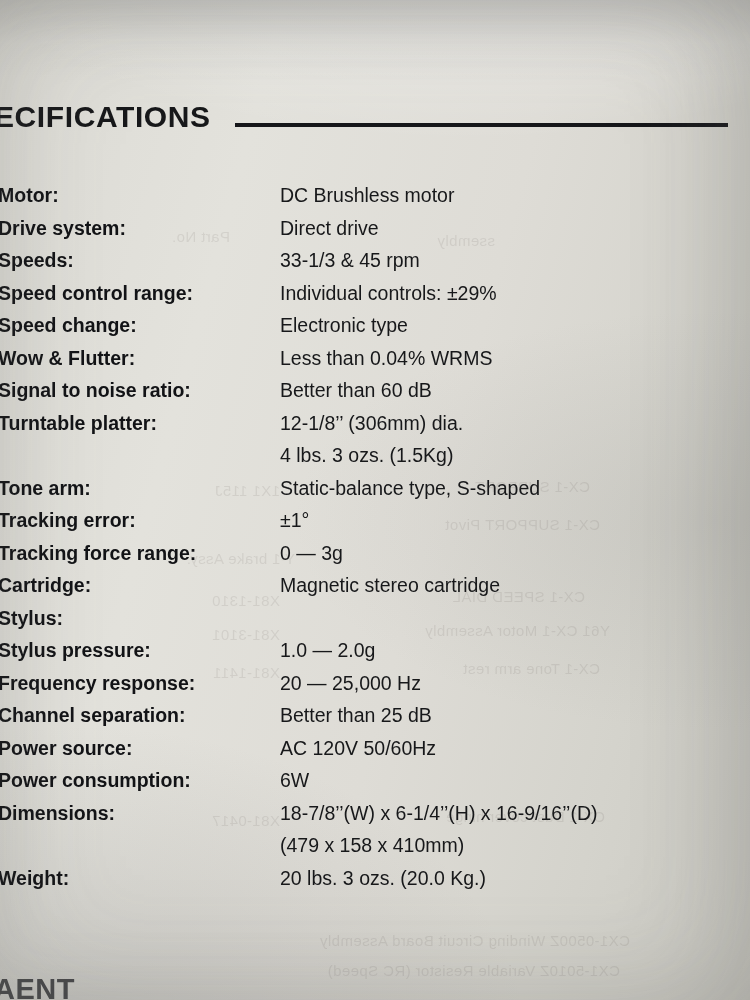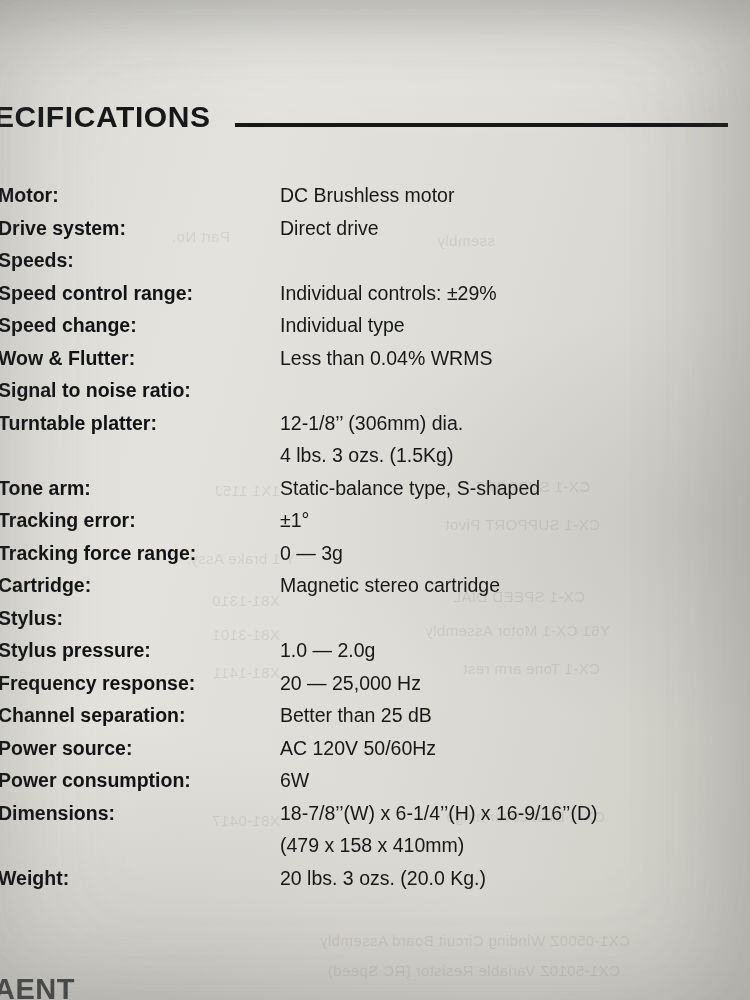--- a/index.html
+++ b/index.html
@@ -162,35 +162,37 @@
       <div class="spec-row">
         <div class="spec-label">Motor:</div>
         <div class="spec-value">DC Brushless motor</div>
       </div>
       <div class="spec-row">
         <div class="spec-label">Drive system:</div>
         <div class="spec-value">Direct drive</div>
       </div>
       <div class="spec-row">
         <div class="spec-label">Speeds:</div>
+        <div class="spec-value">33-1/3 &amp; 45 rpm</div>
       </div>
       <div class="spec-row">
         <div class="spec-label">Speed control range:</div>
         <div class="spec-value">Individual controls: ±29%</div>
       </div>
       <div class="spec-row">
         <div class="spec-label">Speed change:</div>
-        <div class="spec-value">Individual type</div>
+        <div class="spec-value">Electronic type</div>
       </div>
       <div class="spec-row">
         <div class="spec-label">Wow &amp; Flutter:</div>
         <div class="spec-value">Less than 0.04% WRMS</div>
       </div>
       <div class="spec-row">
         <div class="spec-label">Signal to noise ratio:</div>
+        <div class="spec-value">Better than 60 dB</div>
       </div>
       <div class="spec-row">
         <div class="spec-label">Turntable platter:</div>
         <div class="spec-value">12-1/8’’ (306mm) dia.</div>
       </div>
       <div class="spec-row cont">
         <div class="spec-label"></div>
         <div class="spec-value">4 lbs. 3 ozs. (1.5Kg)</div>
       </div>
       <div class="spec-row">

